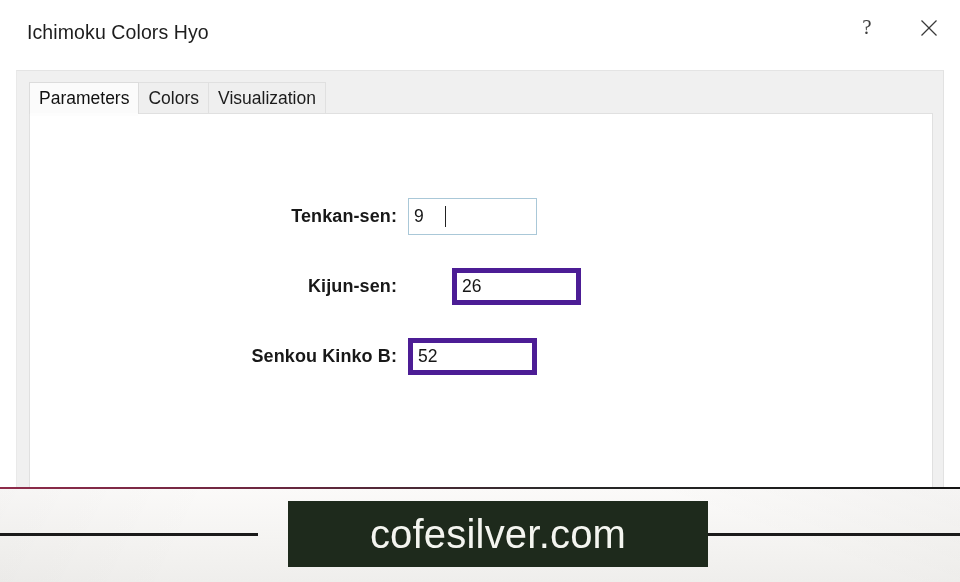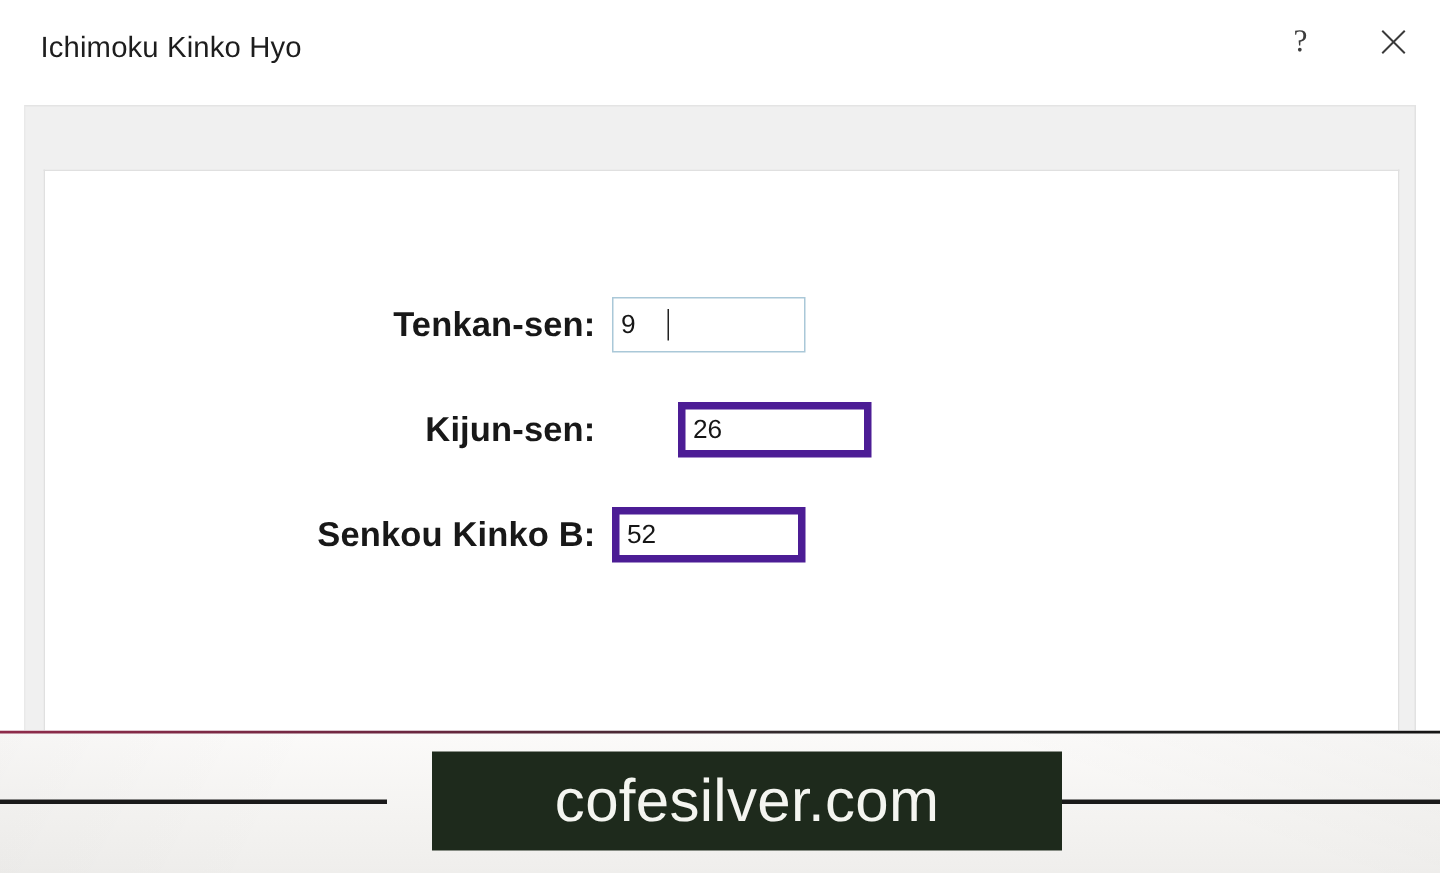--- a/index.html
+++ b/index.html
@@ -167,21 +167,21 @@
   }
   .form-row:nth-of-type(1) { top: 84px; }
   .form-row:nth-of-type(2) { top: 154px; gap: 44px; }
   .form-row:nth-of-type(3) { top: 224px; }
 
   .field-label {
     width: 378px;
     text-align: right;
     padding-right: 11px;
     box-sizing: border-box;
-    font-size: 23px;
+    font-size: 18px;
     color: #181818;
     font-weight: 600;
     white-space: nowrap;
     letter-spacing: 0.1px;
   }
   .field-input {
     width: 129px;
     height: 37px;
     box-sizing: border-box;
     border: 5px solid #4c1d95;
@@ -265,39 +265,50 @@
   }
 </style>
 </head>
 <body>
 
 <div id="screen">
 
   <div class="dialog">
 
     <div class="titlebar">
-      <div class="title-text">Ichimoku Kinko Hyo</div>
+      <div class="title-text">Ichimoku Colors Hyo</div>
 
       <div class="titlebar-buttons">
         <button class="tb-btn">
           <span class="glyph-help">?</span>
         </button>
         <button class="tb-btn">
           <span>
             <svg width="22" height="22" viewBox="0 0 22 22" aria-hidden="true">
               <line x1="3.5" y1="3.5" x2="18.5" y2="18.5" stroke="#3a3a3a" stroke-width="1.3"></line>
               <line x1="18.5" y1="3.5" x2="3.5" y2="18.5" stroke="#3a3a3a" stroke-width="1.3"></line>
             </svg>
           </span>
         </button>
       </div>
     </div>
 
     <div class="tabframe">
 
+      <div class="tabstrip">
+        <div class="tab selected">
+          <span>Parameters</span>
+        </div>
+        <div class="tab">
+          <span>Colors</span>
+        </div>
+        <div class="tab">
+          <span>Visualization</span>
+        </div>
+      </div>
 
       <div class="tabpanel">
         <div class="form">
 
           <div class="form-row">
             <div class="field-label">Tenkan-sen:</div>
             <input class="field-input focused" type="text" value="9" style="">
           </div>
 
           <div class="form-row">

